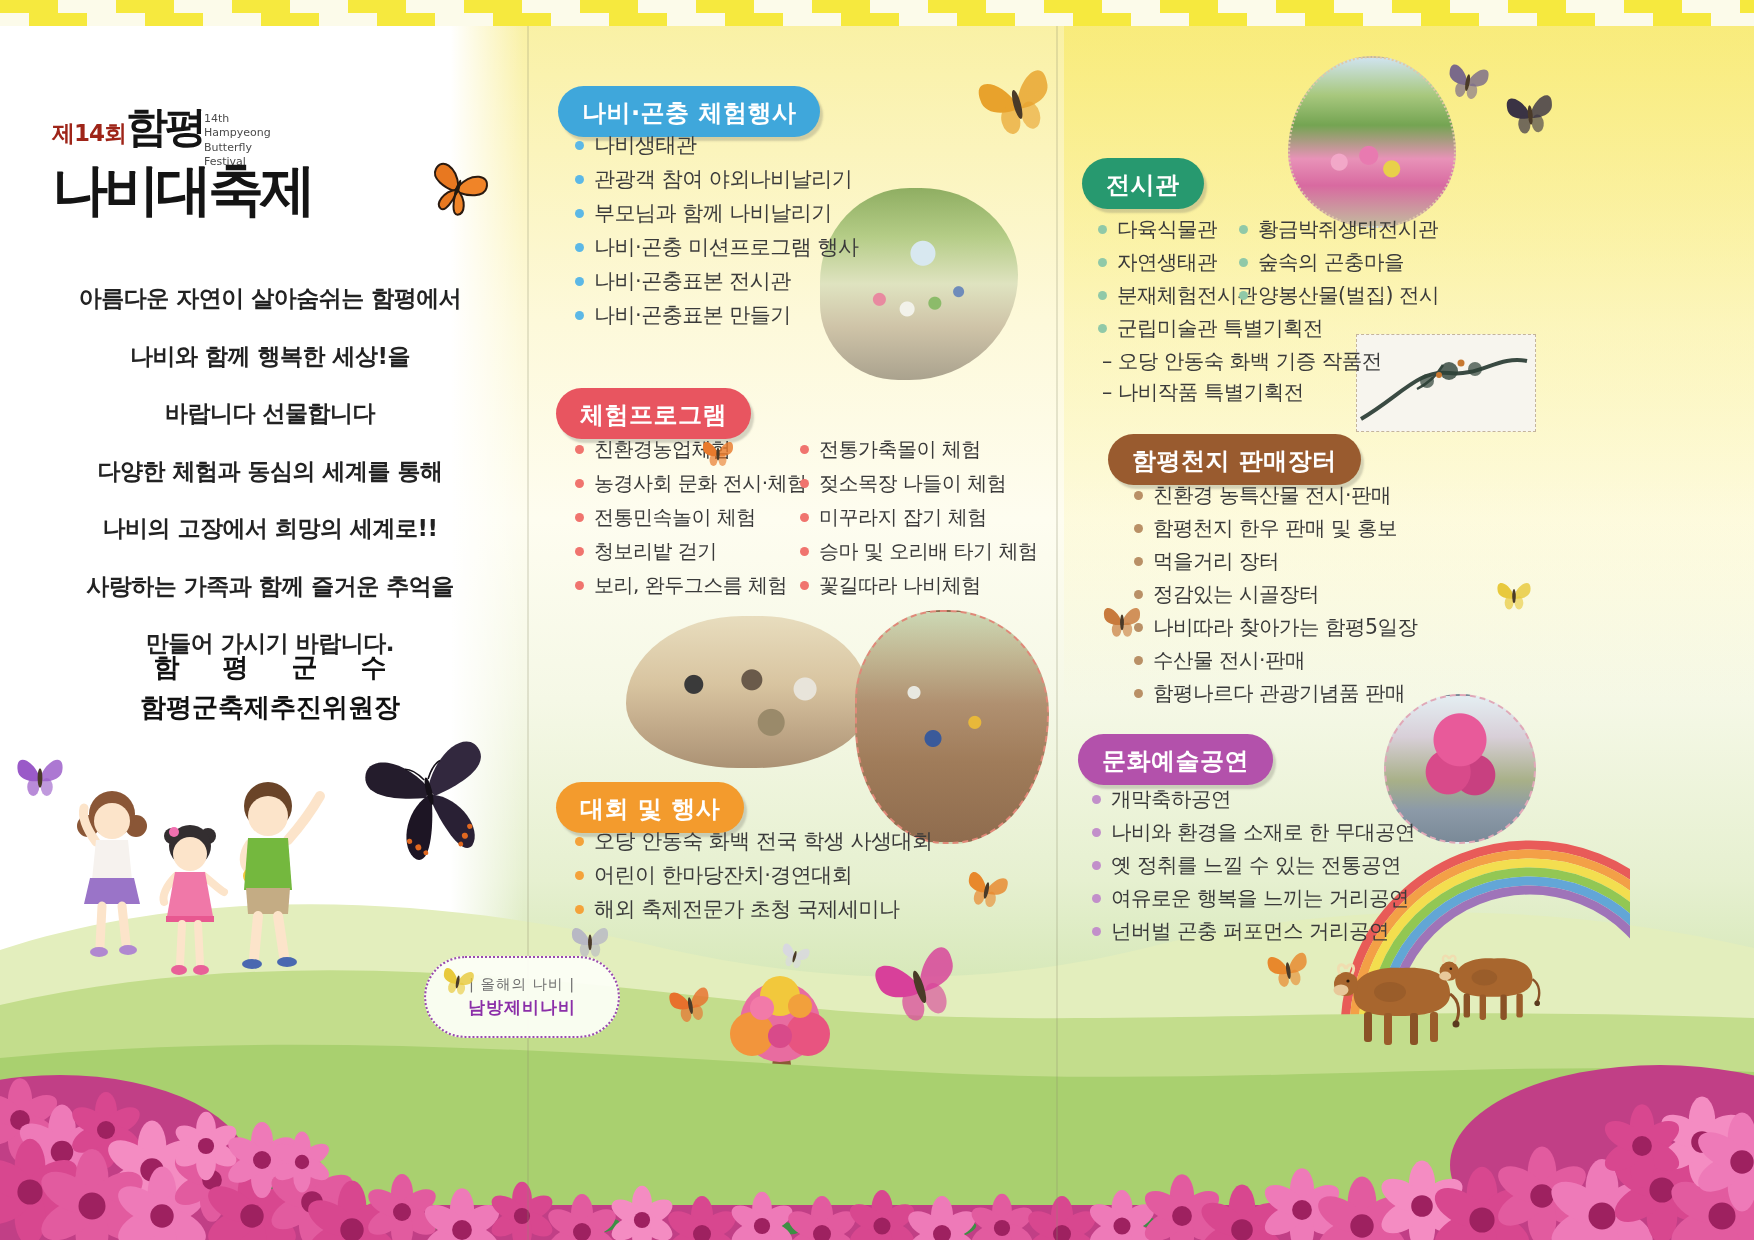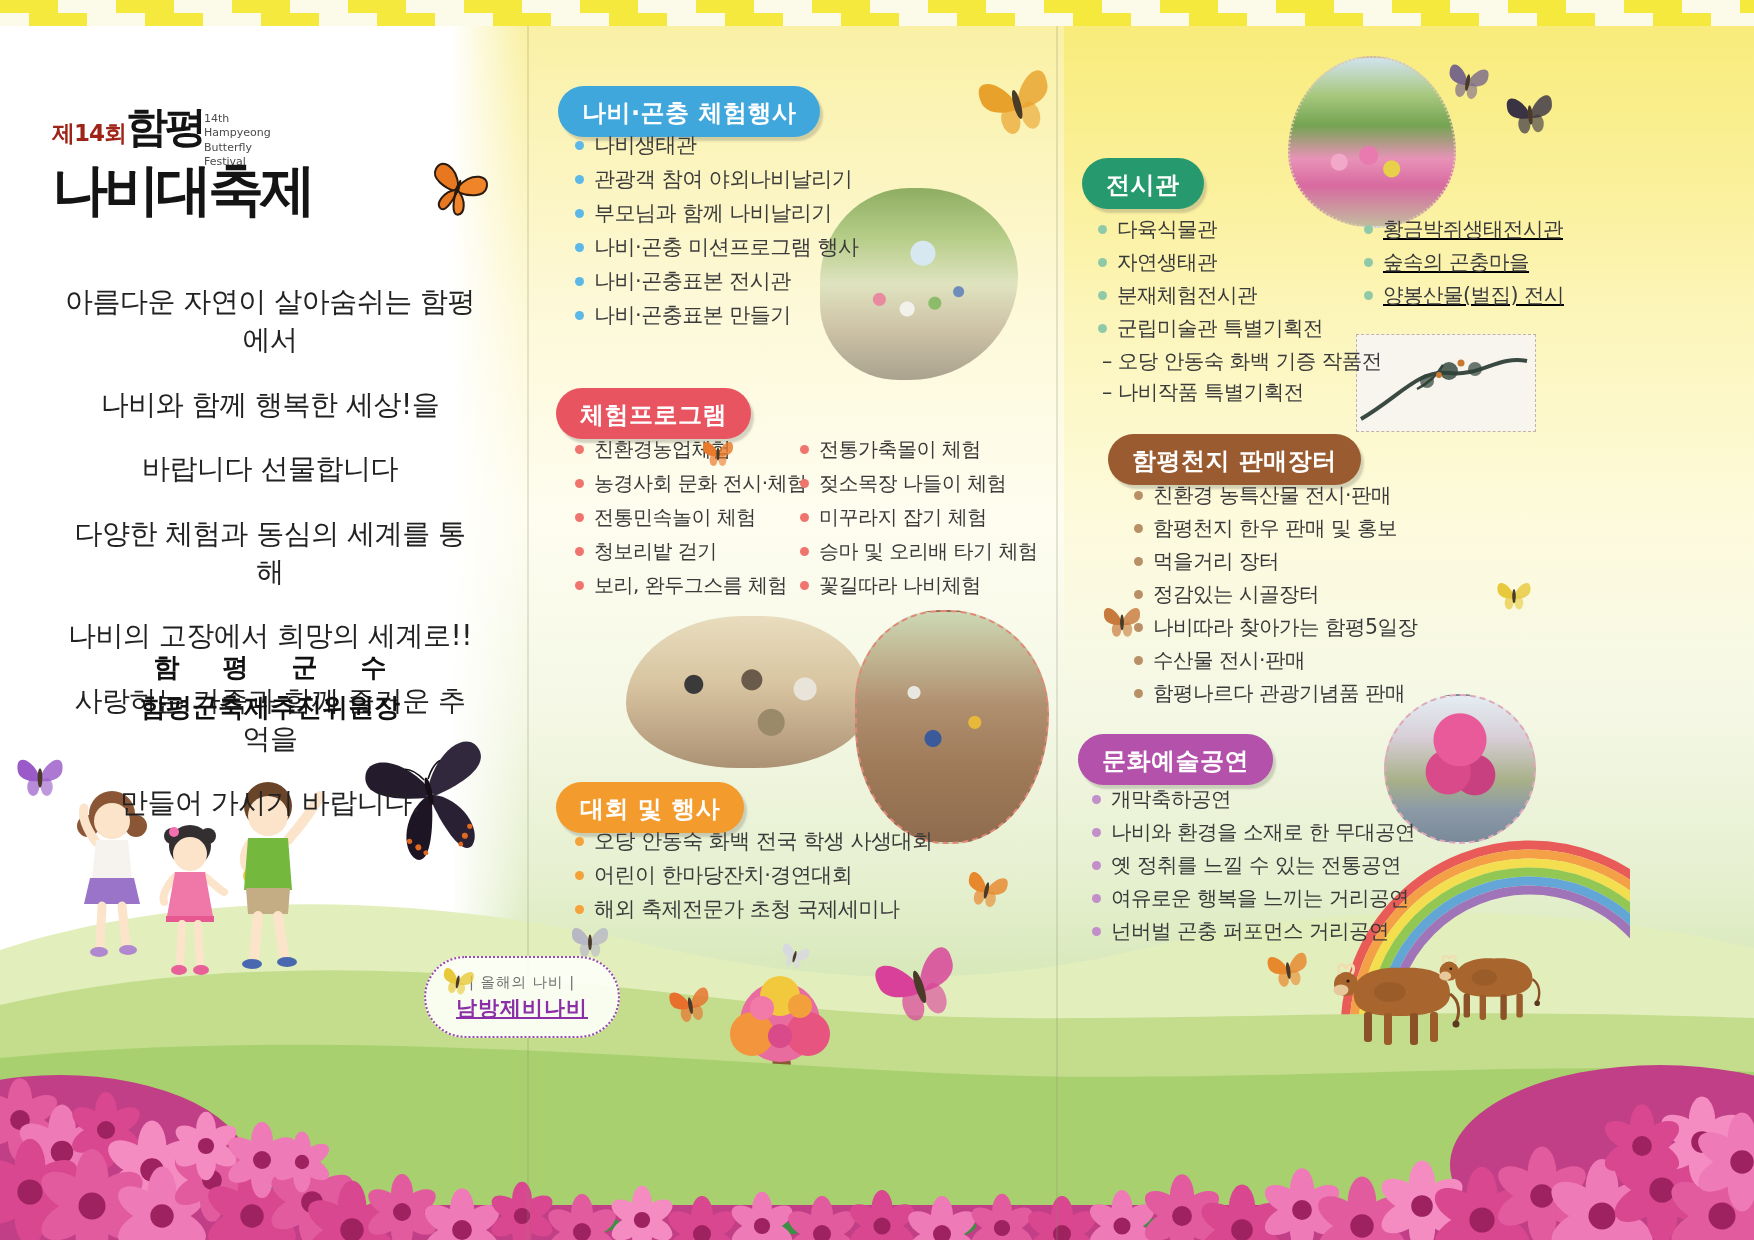--- a/index.html
+++ b/index.html
@@ -24,31 +24,31 @@
   
   .logo{position:absolute;left:52px;top:106px;z-index:3;color:#141414;}
   .logo-row1{display:flex;align-items:flex-start;}
   .edition{color:#9e2418;font-weight:bold;font-size:23px;margin-top:12px;letter-spacing:-1px;}
   .t1{font-size:42px;font-weight:900;letter-spacing:-3px;line-height:1;}
   .sub{font-size:11px;color:#4a4a4a;width:82px;line-height:1.3;margin-top:6px;}
   .t2{font-size:56px;font-weight:900;letter-spacing:-4px;line-height:0.95;margin-top:-6px;}
 
   
   .greeting{position:absolute;left:62px;top:283px;width:416px;text-align:center;z-index:3;}
-  .greeting p{margin:0 0 26.5px;font-size:28px;color:#222;letter-spacing:-0.5px;}
+  .greeting p{margin:0 0 26.5px;font-size:23px;color:#222;letter-spacing:-0.5px;font-weight:bold;}
   .sig{position:absolute;left:62px;top:650px;width:416px;text-align:center;z-index:3;color:#111;}
   .sig p{margin:0;font-weight:bold;font-size:26px;}
   .sig1{word-spacing:34px;}
   .sig2{margin-top:5px !important;}
 
   .bubble{position:absolute;left:424px;top:956px;width:192px;height:78px;z-index:3;
     background:rgba(252,254,246,0.95);border:2px dotted #9a4ab0;border-radius:48px;
     display:flex;flex-direction:column;align-items:center;justify-content:center;}
   .bubble .bl{margin:0;font-size:14.5px;color:#6e6e6e;letter-spacing:1px;}
-  .bubble .bn{margin:2px 16px 0;font-size:21px;font-weight:bold;color:#8b2fa8;letter-spacing:1px;text-decoration:underline;}
+  .bubble .bn{margin:2px 16px 0;font-size:17px;font-weight:bold;color:#8b2fa8;letter-spacing:1px;}
 
   
   .badge{position:absolute;z-index:3;color:#fff;font-weight:bold;font-size:24px;line-height:1;
     padding:15px 24px 12px;border-radius:30px;letter-spacing:0.5px;
     box-shadow:3px 4px 2px rgba(120,120,105,0.3);}
   .bg-blue{background:#3fa7db;} .bg-red{background:#e85560;} .bg-orange{background:#f39b2d;}
   .bg-green{background:#27996f;} .bg-brown{background:#995b2f;} .bg-purple{background:#b351ab;}
 
   
   .list{position:absolute;z-index:3;list-style:none;margin:0;padding:0;}
@@ -444,21 +444,21 @@
         <span class="dot"></span>
         <span>군립미술관 특별기획전</span>
       </li>
     <li class="sub">
         <span>– 오당 안동숙 화백 기증 작품전</span>
       </li>
     <li class="sub">
         <span>– 나비작품 특별기획전</span>
       </li>
   </ul>
-  <ul class="list md c-green" style="left:1364px;top:218px;text-decoration:underline;">
+  <ul class="list md c-green" style="left:1239px;top:218px;">
     <li>
         <span class="dot"></span>
         <span>황금박쥐생태전시관</span>
       </li>
     <li>
         <span class="dot"></span>
         <span>숲속의 곤충마을</span>
       </li>
     <li>
         <span class="dot"></span>

